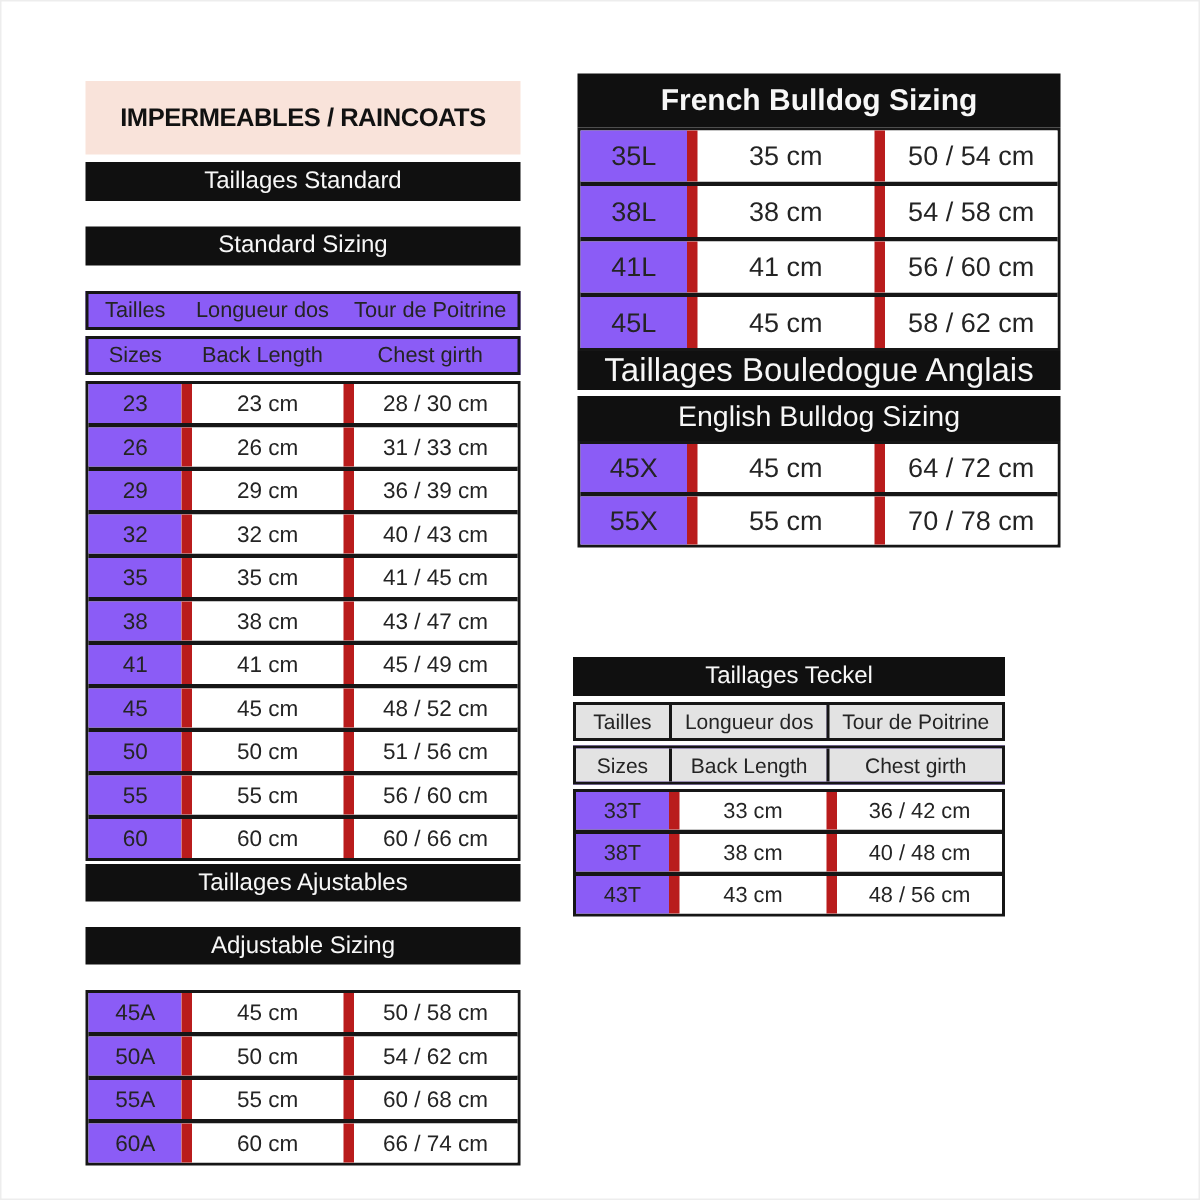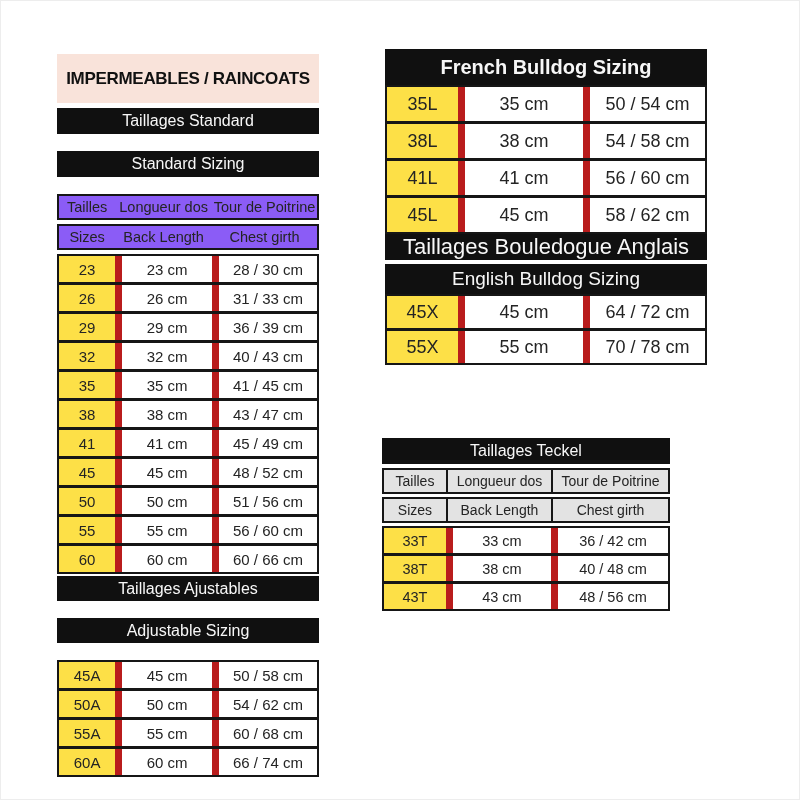--- a/index.html
+++ b/index.html
@@ -31,37 +31,37 @@
 
   
   .grid { border:2px solid #161616; width:100%; }
   .grid .row { display:flex; width:100%; }
   .grid .row + .row { border-top:3px solid #161616; }
   .cell {
     display:flex; align-items:center; justify-content:center;
     background:#ffffff; overflow:hidden;
   }
   .cell + .cell { border-left:7px solid #b91c1c; }
-  .cell.first { background:#fde047; }
+  .cell.first { background:#8b5cf6; }
 
   
   .gray-row {
     display:flex; width:100%;
     background:#8b5cf6;
     border:2px solid #161616;
   }
   .gray-row .hcell {
     display:flex; align-items:center; justify-content:center;
     overflow:hidden;
   }
   .gray-row.divided .hcell { background:#e3e3e3; }
   .gray-row.divided .hcell + .hcell { border-left:2px solid #161616; }
 
   
-  #left-table { left:56px; top:53px; width:262px; }
+  #left-table { left:56px; top:53px; width:290px; }
   #left-table .pink-title { height:49px; font-size:17px; margin-bottom:5px; }
   #left-table .bar { height:26px; font-size:16px; margin-bottom:17px; }
   #left-table .gray-row { height:26px; font-size:14.5px; margin-bottom:4px; }
   #left-table .c1 { width:21.8%; }
   #left-table .c2 { width:37.5%; }
   #left-table .c3 { flex:1; }
   #left-table .grid .cell { height:26px; font-size:15px; }
   #left-table .grid { margin-bottom:2px; }
   #left-table .bar.sec2 { margin-top:0; height:25px; }
 

